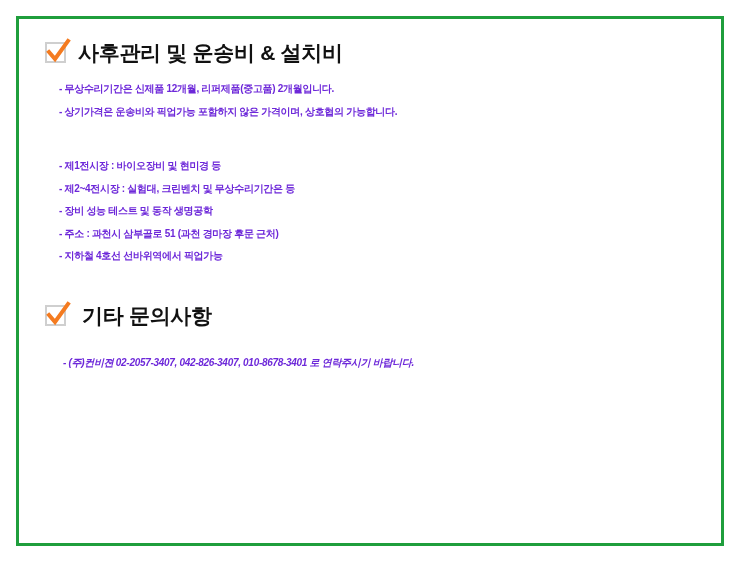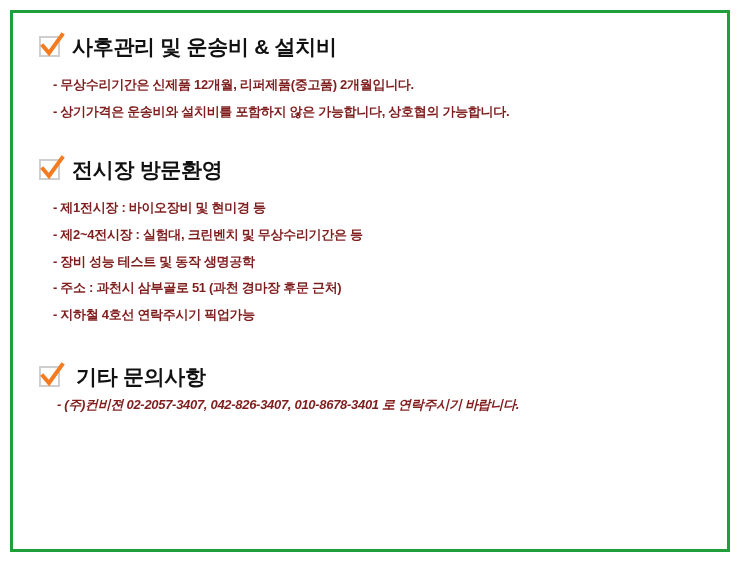--- a/index.html
+++ b/index.html
@@ -12,21 +12,21 @@
     background: #ffffff;
     font-family: "Liberation Sans", sans-serif;
     overflow: hidden;
   }
   .page {
     position: relative;
     width: 740px;
     height: 562px;
     box-sizing: border-box;
     background: #ffffff;
-    padding: 10px;
+    padding: 16px;
   }
   .frame {
     box-sizing: border-box;
     width: 100%;
     height: 100%;
     border: 3px solid #1f9e3c;
     background: #ffffff;
     padding: 22px 26px 10px 26px;
   }
   .section {
@@ -61,71 +61,63 @@
     color: #111111;
     letter-spacing: -0.3px;
     line-height: 1.1;
   }
   .bullet-list {
     list-style: none;
     margin: 0;
     padding: 0 0 0 14px;
   }
   .bullet-list li {
-    font-size: 13px;
+    font-size: 10px;
     font-weight: bold;
-    color: #7f1d1d;
+    color: #6d28d9;
     line-height: 1.45;
     padding: 4px 0;
     letter-spacing: -0.3px;
   }
   .gap-1 { height: 26px; }
   .gap-2 { height: 30px; }
-  .section-3 .section-header { margin-bottom: 4px; }
+  .section-3 .section-header { margin-bottom: 25px; }
   .section-3 .section-title { margin-left: 4px; }
   .section-3 .bullet-list { padding-left: 18px; font-style: italic; }
 </style>
 </head>
 <body>
 
 <div class="page">
   <div class="frame">
 
     <div class="section section-1">
       <div class="section-header">
         <span class="check-icon">
           <svg viewBox="0 0 28 28" aria-hidden="true">
             <path d="M5 14 L11 21 L24 3" stroke="#f47b20" stroke-width="4" fill="none" stroke-linecap="square"></path>
           </svg>
         </span>
         <span class="section-title">사후관리 및 운송비 &amp; 설치비</span>
       </div>
       <ul class="bullet-list">
         <li>- 무상수리기간은 신제품 12개월, 리퍼제품(중고품) 2개월입니다.</li>
-        <li>- 상기가격은 운송비와 설치비를 포함하지 않은 가능합니다, 상호협의 가능합니다.</li>
+        <li>- 상기가격은 운송비와 픽업가능 포함하지 않은 가격이며, 상호협의 가능합니다.</li>
       </ul>
     </div>
 
     <div class="gap-1"></div>
 
     <div class="section section-2">
-      <div class="section-header">
-        <span class="check-icon">
-          <svg viewBox="0 0 28 28" aria-hidden="true">
-            <path d="M5 14 L11 21 L24 3" stroke="#f47b20" stroke-width="4" fill="none" stroke-linecap="square"></path>
-          </svg>
-        </span>
-        <span class="section-title">전시장 방문환영</span>
-      </div>
       <ul class="bullet-list">
         <li>- 제1전시장 : 바이오장비 및 현미경 등</li>
         <li>- 제2~4전시장 : 실험대, 크린벤치 및 무상수리기간은 등</li>
         <li>- 장비 성능 테스트 및 동작 생명공학</li>
         <li>- 주소 : 과천시 삼부골로 51 (과천 경마장 후문 근처)</li>
-        <li>- 지하철 4호선 연락주시기 픽업가능</li>
+        <li>- 지하철 4호선 선바위역에서 픽업가능</li>
       </ul>
     </div>
 
     <div class="gap-2"></div>
 
     <div class="section section-3">
       <div class="section-header">
         <span class="check-icon">
           <svg viewBox="0 0 28 28" aria-hidden="true">
             <path d="M5 14 L11 21 L24 3" stroke="#f47b20" stroke-width="4" fill="none" stroke-linecap="square"></path>

